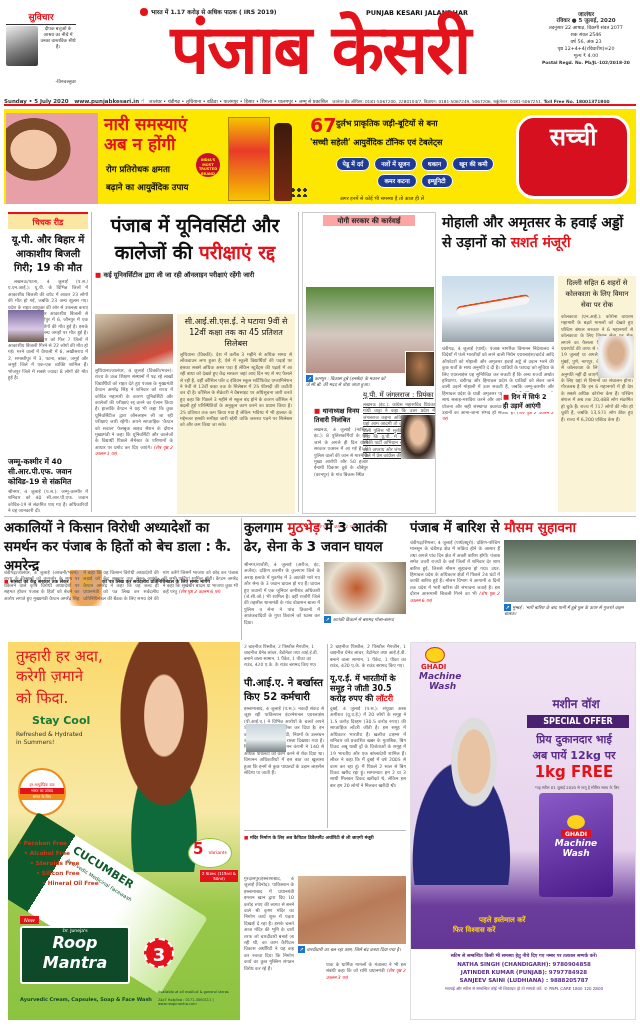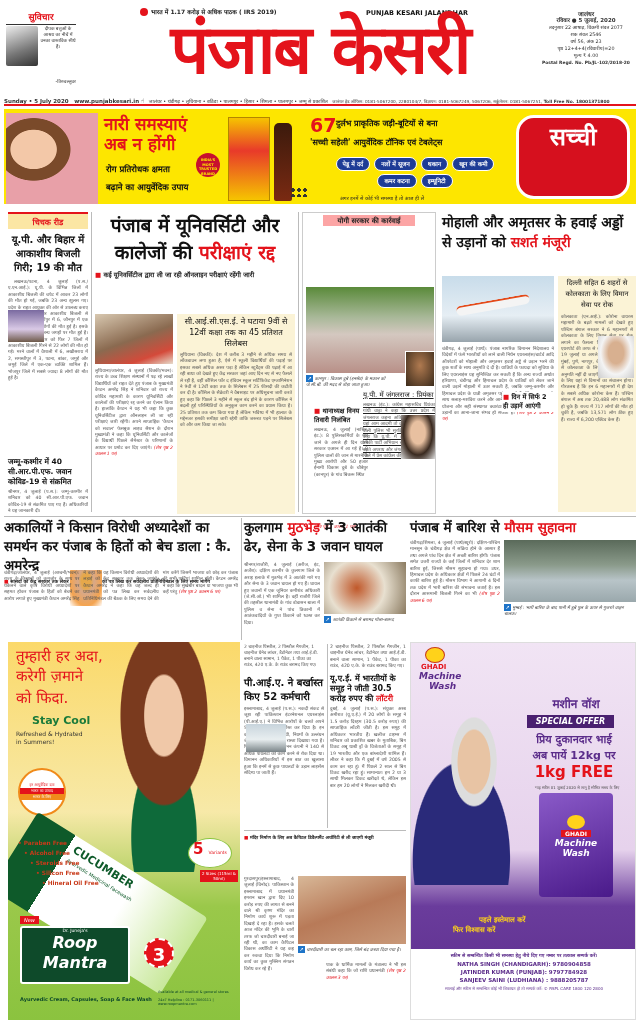--- a/index.html
+++ b/index.html
@@ -259,21 +259,21 @@
     <span class="cont">(शेष पृष्ठ 2 कालम 3 पर)</span>
   </div>
 </div>
 
 <div class="abs" style="left:410px;top:642px;width:226px;height:378px;background:linear-gradient(180deg,#f1e4f4,#e6d2ec 55%,#6a3c9c 70%,#5b2c8a);overflow:hidden;border:1px solid #ddd;">
   <div class="abs" style="left:14px;top:4px;width:20px;height:16px;border-radius:50%;background:#ffd21a;border:1px solid #c83a1a;"></div>
   <div class="abs" style="left:10px;top:20px;font-size:7px;font-weight:bold;color:#e4131b;">GHADI</div>
   <div class="abs" style="left:8px;top:28px;font-size:9px;font-weight:bold;font-style:italic;color:#5b2c8a;">Machine</div>
   <div class="abs" style="left:18px;top:38px;font-size:9px;font-weight:bold;font-style:italic;color:#5b2c8a;">Wash</div>
   <div class="abs" style="left:110px;top:52px;width:110px;text-align:center;font-size:12px;font-weight:bold;color:#5b2c8a;">मशीन वॉश</div>
-  <div class="abs" style="left:116px;top:72px;width:87px;text-align:center;font-size:8px;font-weight:bold;color:#fff;background:#4a2070;padding:2px 0;font-style:italic;">SPECIAL OFFER</div>
+  <div class="abs" style="left:116px;top:72px;width:102px;text-align:center;font-size:8px;font-weight:bold;color:#fff;background:#4a2070;padding:2px 0;">SPECIAL OFFER</div>
   <div class="abs" style="left:100px;top:88px;width:126px;text-align:center;font-size:11px;font-weight:bold;color:#5b2c8a;">प्रिय दुकानदार भाई</div>
   <div class="abs" style="left:100px;top:104px;width:126px;text-align:center;font-size:11px;font-weight:bold;color:#5b2c8a;">अब पायें 12kg पर</div>
   <div class="abs" style="left:100px;top:120px;width:126px;text-align:center;font-size:15px;font-weight:bold;color:#e4131b;">1kg FREE</div>
   <div class="abs" style="left:118px;top:142px;width:96px;text-align:center;font-size:3.8px;color:#444;">*यह स्कीम 01 जुलाई 2020 से लागू है सीमित समय के लिए</div>
   <div class="abs" style="left:0;top:66px;width:126px;height:176px;background:radial-gradient(ellipse at 50% 30%,#e8c4a4 0 18%,#ddd 19% 25%,transparent 26%),radial-gradient(ellipse at 40% 85%,#2a2a7a 0 45%,transparent 46%);"></div>
   <div class="abs" style="left:128px;top:150px;width:74px;height:104px;background:linear-gradient(160deg,#8a5ac8,#4a1a8a);border-radius:4px;text-align:center;color:#fff;">
     <div style="margin:22px auto 0;width:18px;height:14px;border-radius:50%;background:#ffd21a;"></div>
     <div style="font-size:6px;font-weight:bold;background:#e4131b;margin:1px 22px;">GHADI</div>
     <div style="font-size:9px;font-weight:bold;font-style:italic;">Machine</div>
     <div style="font-size:9px;font-weight:bold;font-style:italic;">Wash</div>

